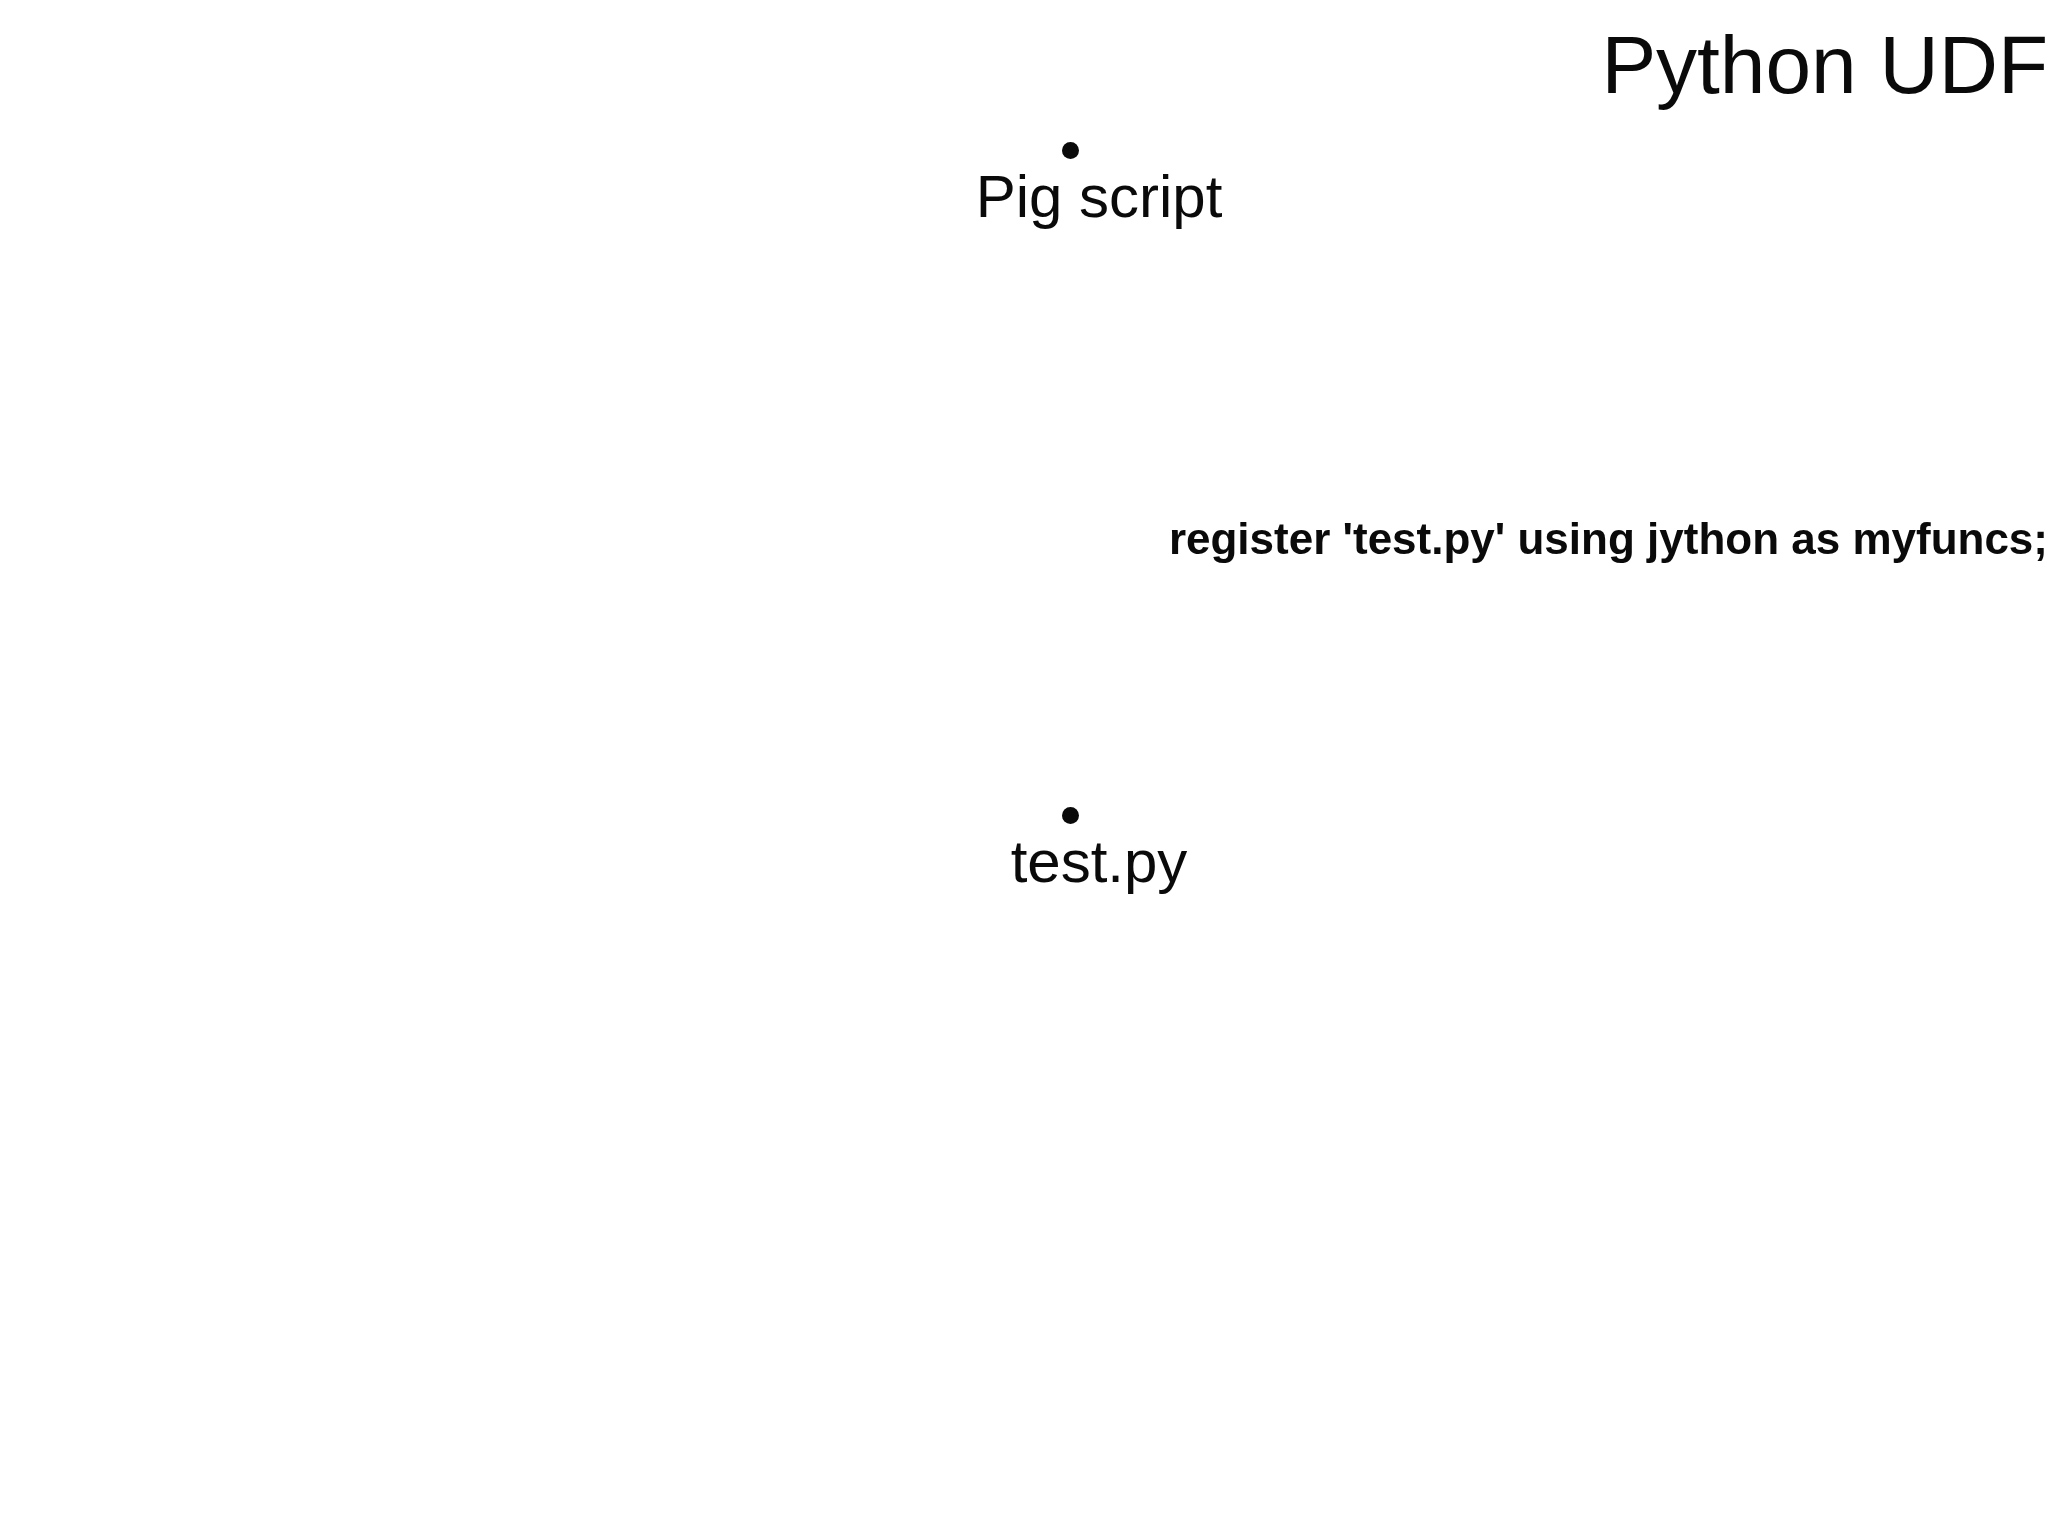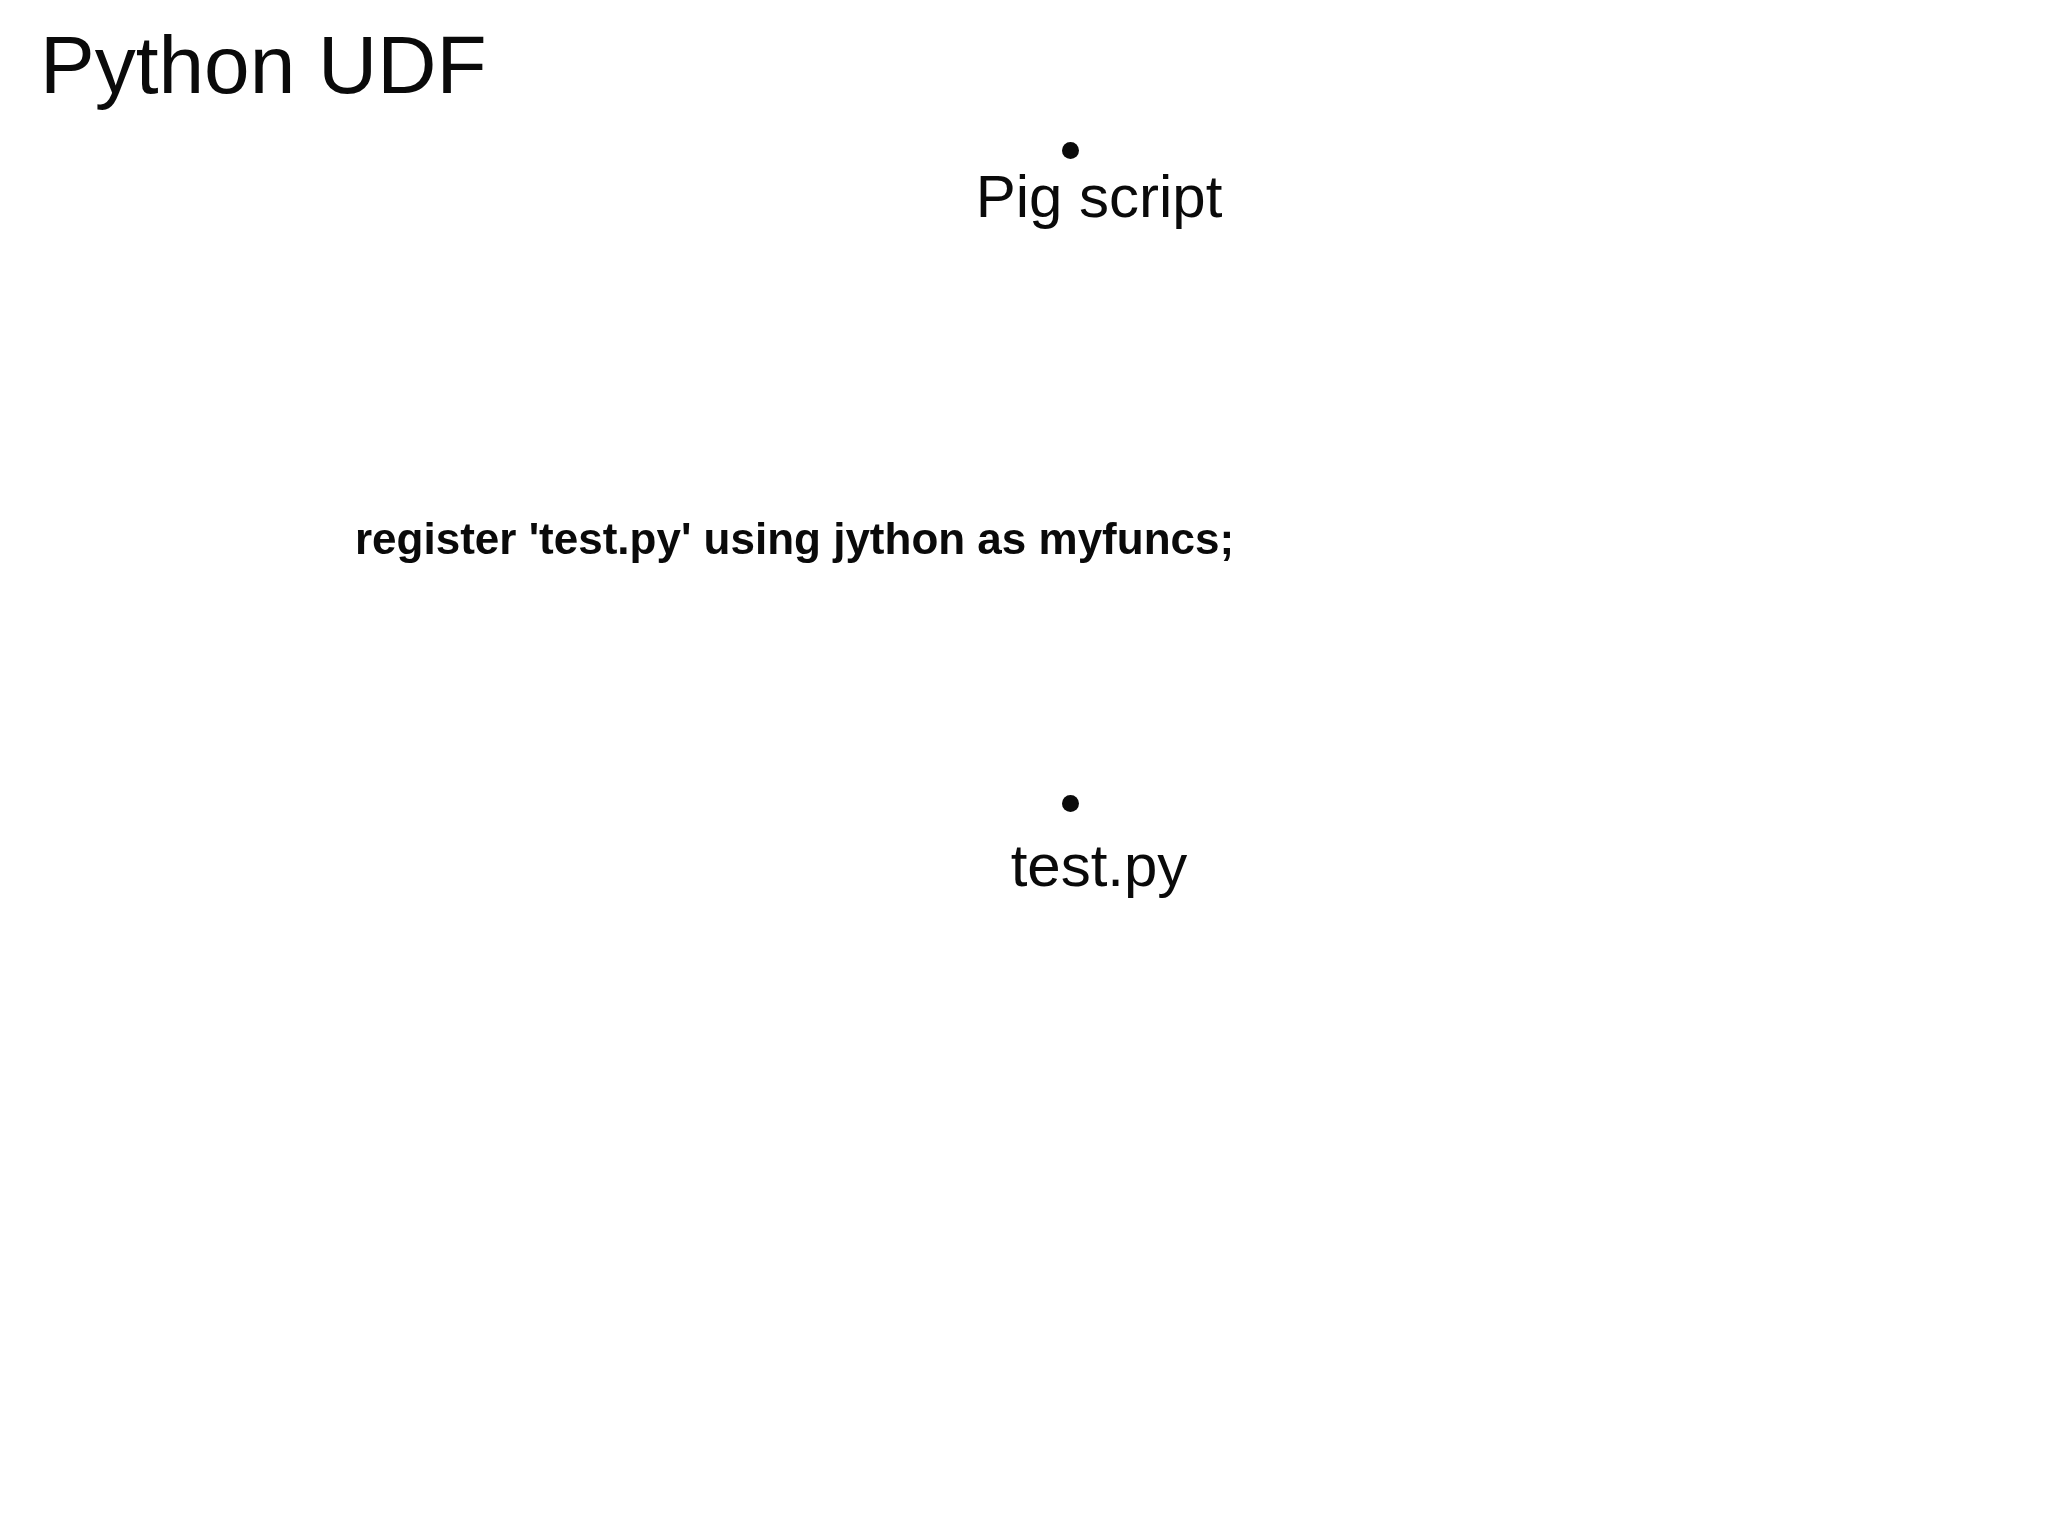--- a/index.html
+++ b/index.html
@@ -4,37 +4,38 @@
 <style>
   html, body { margin: 0; padding: 0; background: #ffffff; }
   .slide {
     position: relative;
     width: 2048px;
     height: 1312px;
     background: #ffffff;
     color: #0a0a0a;
     font-family: "Liberation Sans", sans-serif;
     overflow: hidden;
+    text-align: right;
   }
   .title {
     margin: 0;
     padding: 18px 0 0 40px;
     font-size: 82px;
     font-weight: 400;
     line-height: 1.15;
     letter-spacing: 0;
   }
   .bullet-row {
     display: flex;
     align-items: center;
     padding-left: 150px;
     margin-top: 30px;
     flex-direction: column;
   }
-  .bullet-row.second { margin-top: 0; gap: 16px; }
+  .bullet-row.second { margin-top: 12px; }
   .bullet-dot {
     width: 17px;
     height: 17px;
     border-radius: 50%;
     background: #0a0a0a;
     margin-right: 58px;
     flex: none;
   }
   .bullet-label {
     font-size: 60px;

